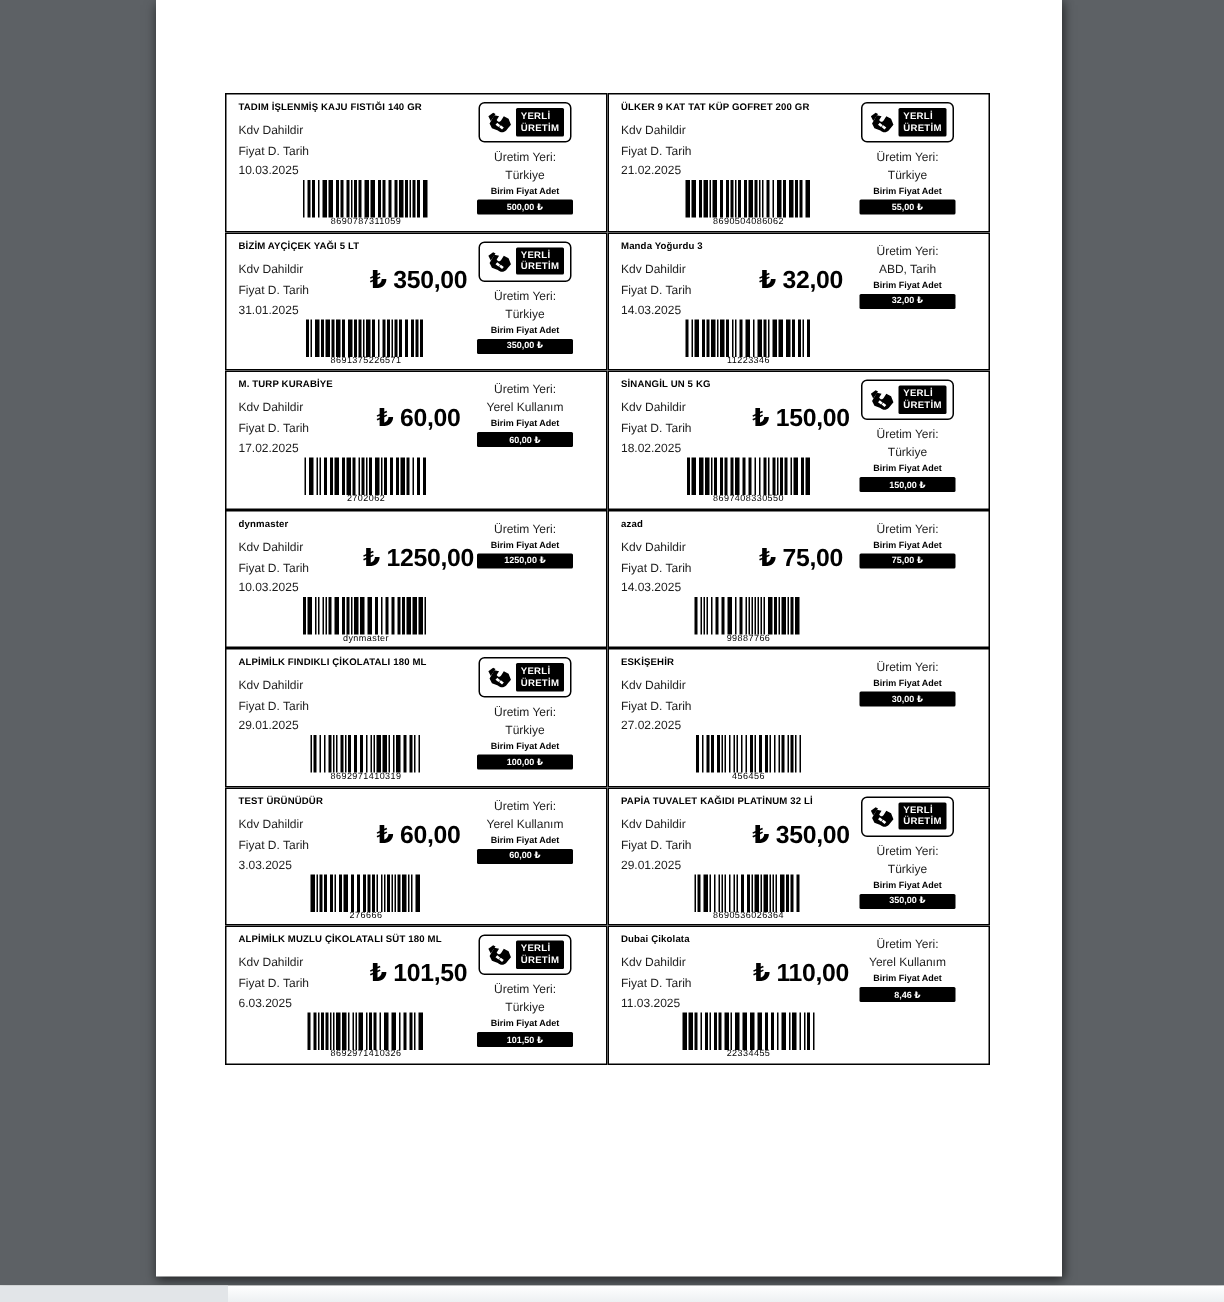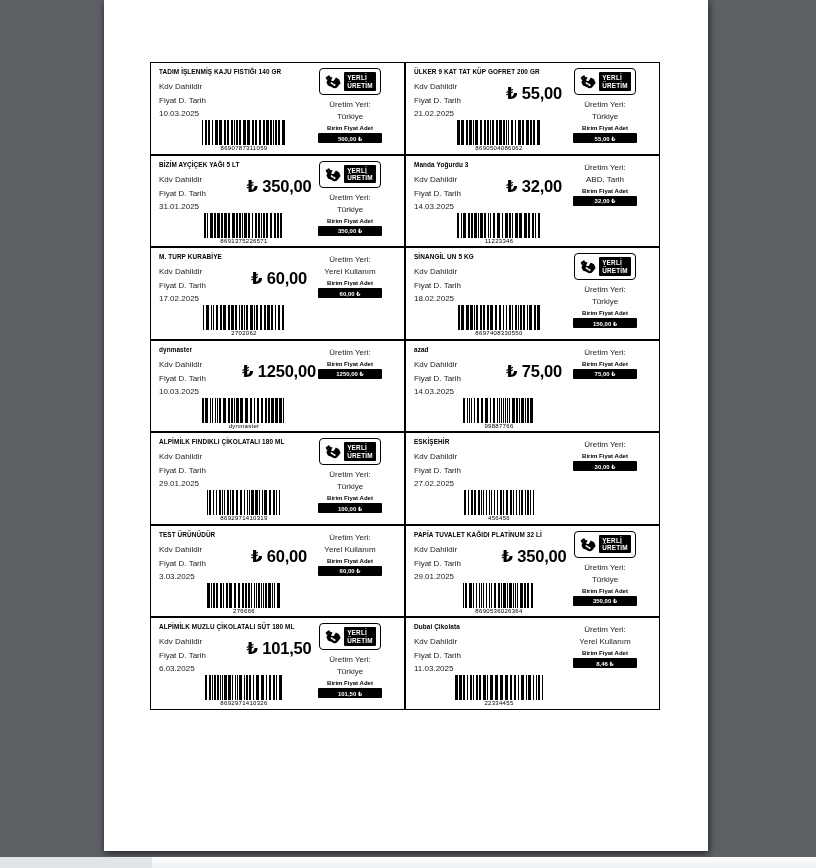--- a/index.html
+++ b/index.html
@@ -101,21 +101,20 @@
       <div class="unit-label">Birim Fiyat Adet</div>
       <div class="chip">500,00 ₺</div>
     </div>
   </div>
 
   <div class="plabel">
     <div class="pname">ÜLKER 9 KAT TAT KÜP GOFRET 200 GR</div>
     <div class="l-kdv">Kdv Dahildir</div>
     <div class="l-tarih">Fiyat D. Tarih</div>
     <div class="l-date">21.02.2025</div>
-    <div class="price">₺ 55,00</div>
     <div class="bc">
       <div class="bc-bars">
                 <span style="width: 3px; margin-right: 1px;"></span>
                 <span style="width: 3px; margin-right: 2px;"></span>
                 <span style="width: 2px; margin-right: 1px;"></span>
                 <span style="width: 3px; margin-right: 1px;"></span>
                 <span style="width: 1px; margin-right: 1px;"></span>
                 <span style="width: 3px; margin-right: 2px;"></span>
                 <span style="width: 2px; margin-right: 2px;"></span>
                 <span style="width: 2px; margin-right: 1px;"></span>
@@ -297,20 +296,21 @@
       <div class="unit-label">Birim Fiyat Adet</div>
       <div class="chip">60,00 ₺</div>
     </div>
   </div>
 
   <div class="plabel">
     <div class="pname">SİNANGİL UN 5 KG</div>
     <div class="l-kdv">Kdv Dahildir</div>
     <div class="l-tarih">Fiyat D. Tarih</div>
     <div class="l-date">18.02.2025</div>
+    <div class="price">₺ 150,00</div>
     <div class="bc">
       <div class="bc-bars">
                 <span style="width: 2px; margin-right: 1px;"></span>
                 <span style="width: 3px; margin-right: 2px;"></span>
                 <span style="width: 3px; margin-right: 1px;"></span>
                 <span style="width: 3px; margin-right: 1px;"></span>
                 <span style="width: 1px; margin-right: 1px;"></span>
                 <span style="width: 2px; margin-right: 2px;"></span>
                 <span style="width: 2px; margin-right: 1px;"></span>
                 <span style="width: 2px; margin-right: 2px;"></span>
@@ -686,20 +686,21 @@
       <div class="unit-label">Birim Fiyat Adet</div>
       <div class="chip">101,50 ₺</div>
     </div>
   </div>
 
   <div class="plabel">
     <div class="pname">Dubai Çikolata</div>
     <div class="l-kdv">Kdv Dahildir</div>
     <div class="l-tarih">Fiyat D. Tarih</div>
     <div class="l-date">11.03.2025</div>
+    <div class="price">₺ 110,00</div>
     <div class="bc">
       <div class="bc-bars">
                 <span style="width: 3px; margin-right: 1px;"></span>
                 <span style="width: 3px; margin-right: 1px;"></span>
                 <span style="width: 2px; margin-right: 2px;"></span>
                 <span style="width: 1px; margin-right: 2px;"></span>
                 <span style="width: 2px; margin-right: 1px;"></span>
                 <span style="width: 1px; margin-right: 2px;"></span>
                 <span style="width: 2px; margin-right: 1px;"></span>
                 <span style="width: 2px; margin-right: 2px;"></span>

